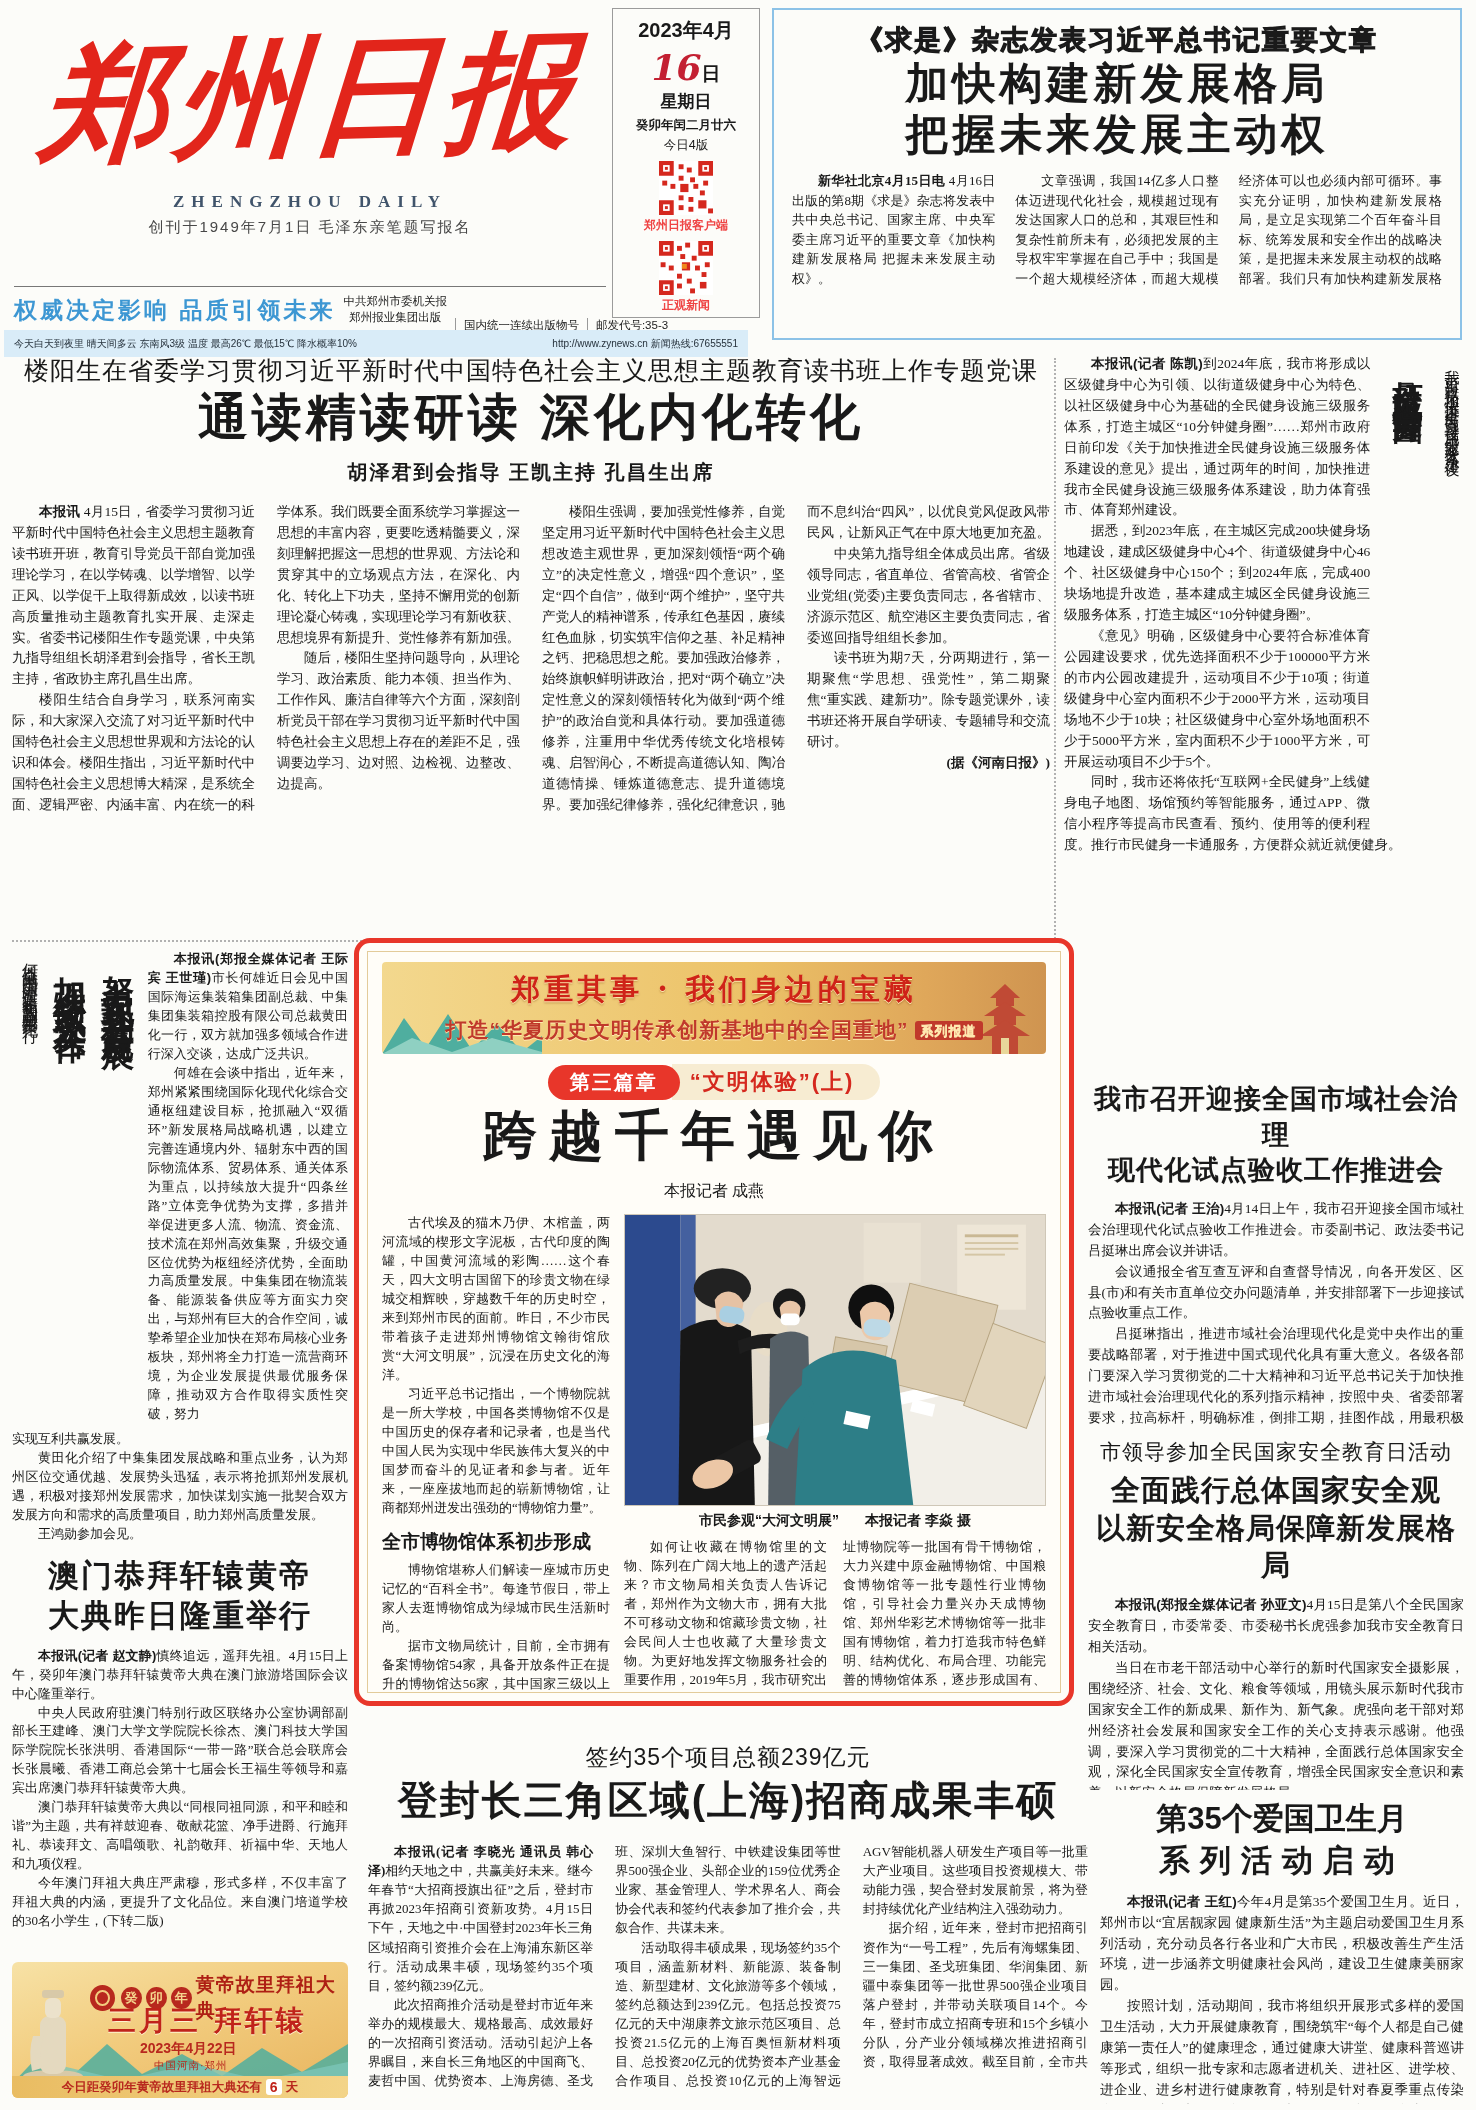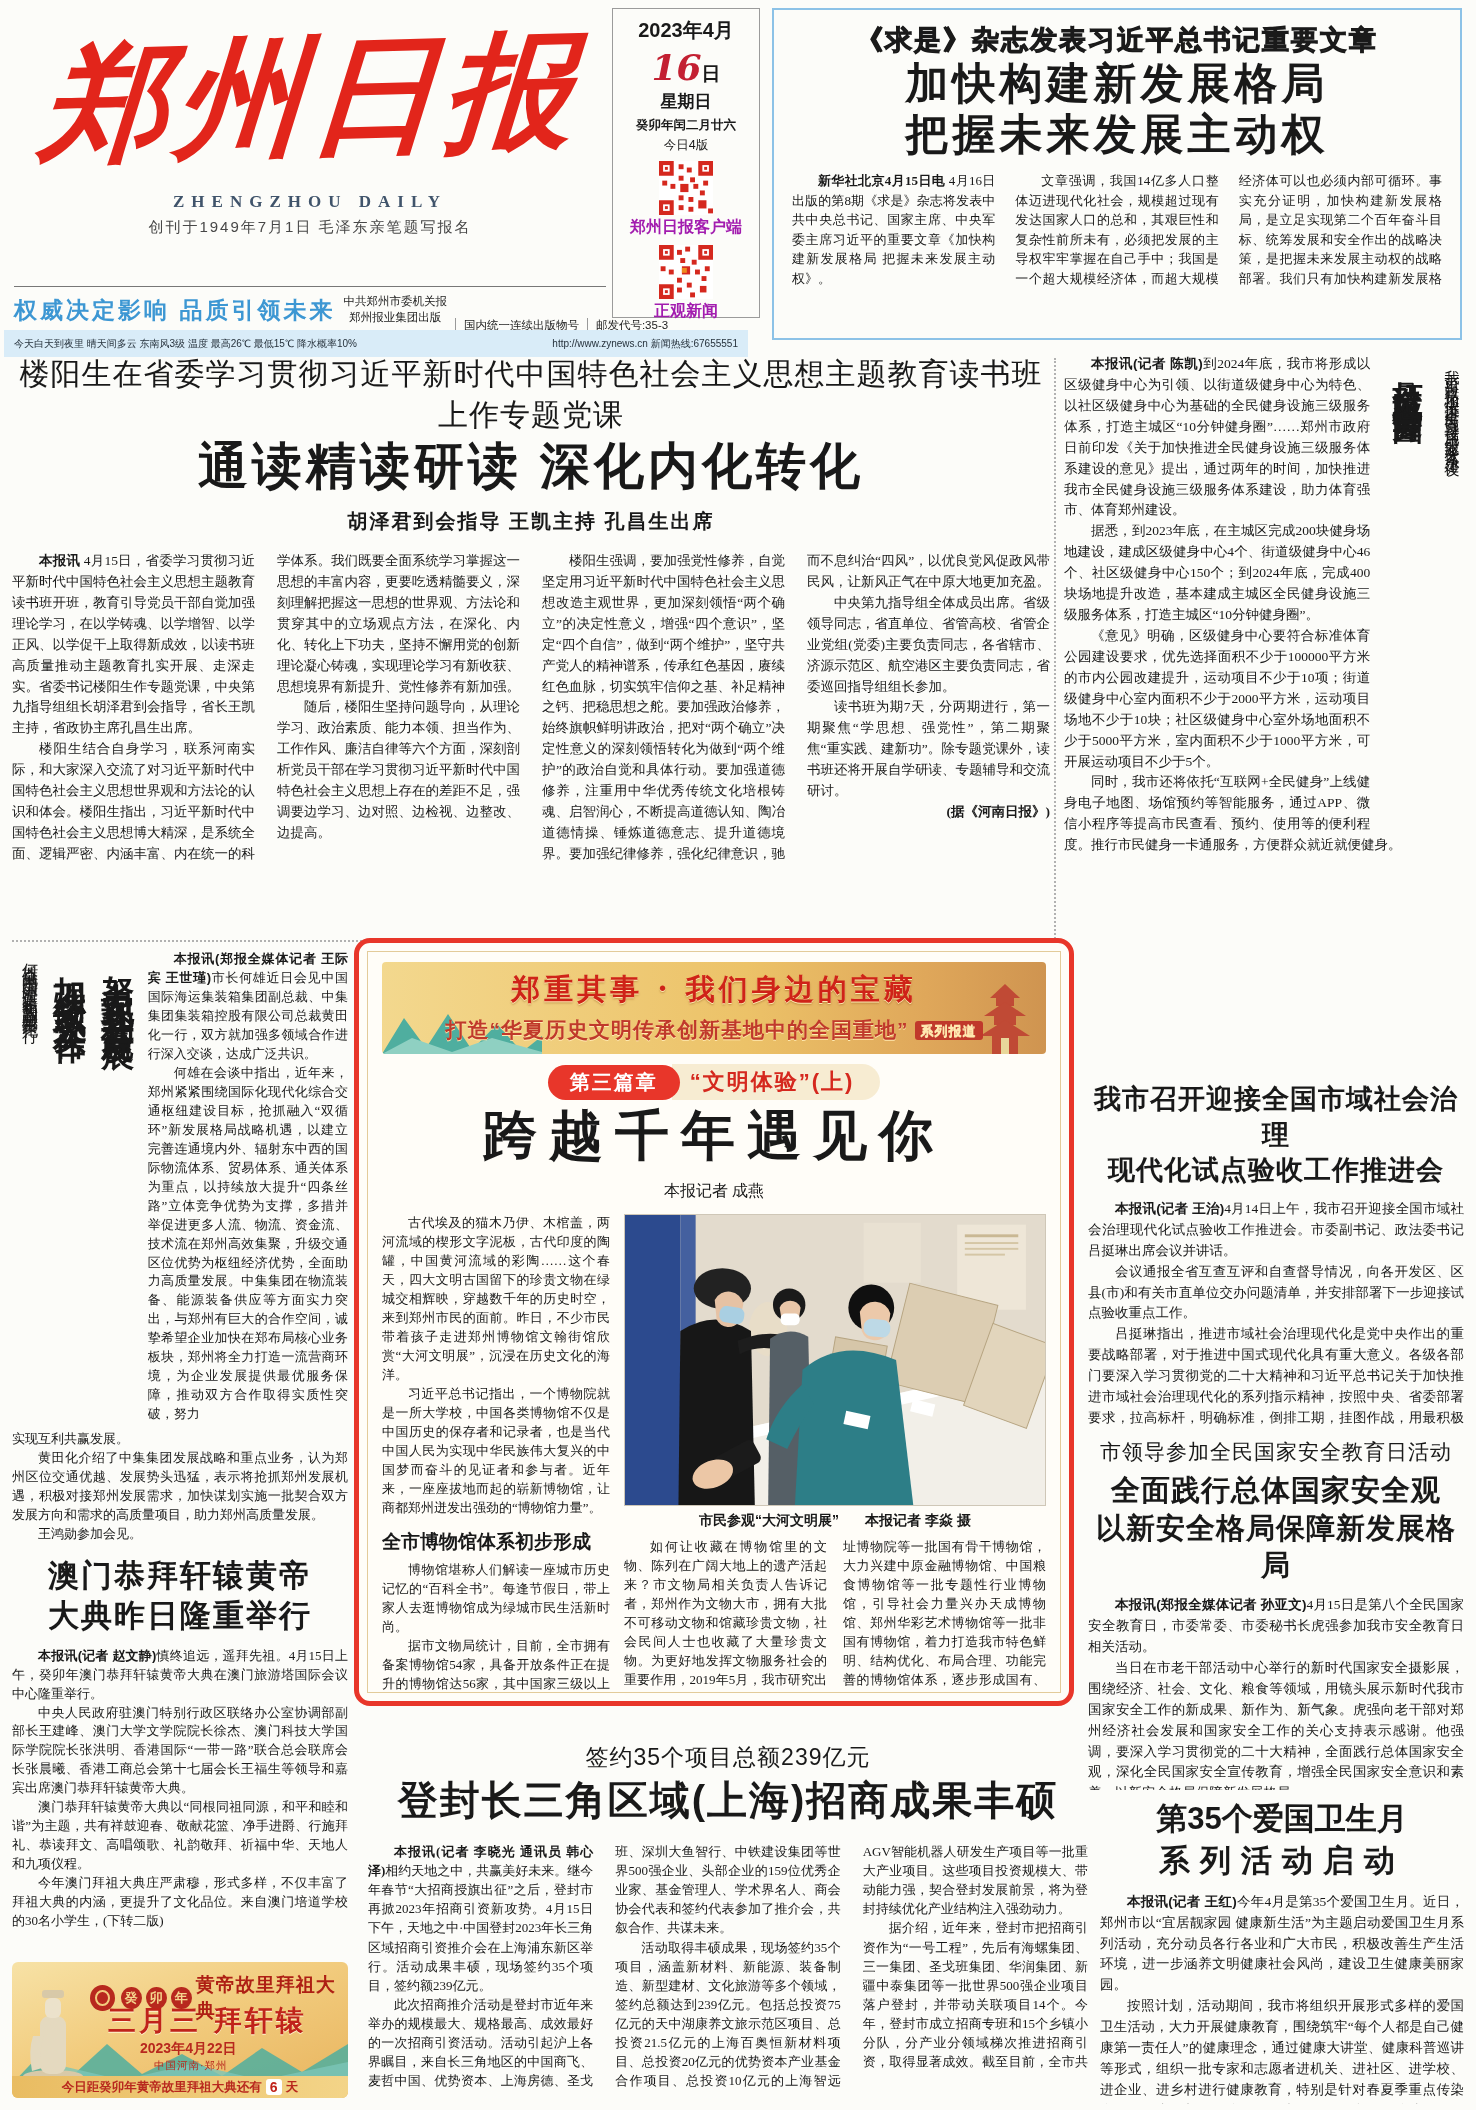--- a/index.html
+++ b/index.html
@@ -34,32 +34,32 @@
   .datebox{left:612px;top:8px;width:148px;height:310px;border:1px solid #9b9b9b;box-sizing:border-box;
            text-align:center;padding-top:8px;font-family:"Liberation Sans",sans-serif;}
   .db-ym{font-weight:900;font-size:20px;}
   .db-day{margin:2px 0;}
   .db-day .num{color:#c32032;font-style:italic;font-weight:900;font-size:36px;font-family:"DejaVu Serif",serif;}
   .db-day .unit{font-size:19px;font-weight:bold;}
   .db-week{font-weight:900;font-size:17px;margin-top:2px;}
   .db-lunar{font-size:12.5px;margin-top:4px;font-weight:bold;}
   .db-ed{font-size:12.5px;margin-top:3px;}
   .qr{display:block;margin:7px auto 0;}
-  .qr-label{color:#a21caf;font-size:16px;font-weight:bold;margin-top:2px;}
+  .qr-label{color:#ef4444;font-size:12px;font-weight:bold;margin-top:2px;}
 
   
   .qiushi{left:772px;top:8px;width:690px;height:332px;border:2px solid #8cc2e7;box-sizing:border-box;padding:12px 18px 8px;}
   .qs-kicker{font-size:27px;font-weight:700;letter-spacing:2px;color:#454545;-webkit-text-stroke:1px #1a1a1a;text-align:center;}
   .qs-head{font-size:43px;font-weight:900;letter-spacing:4px;line-height:1.18;text-align:center;margin-top:6px;}
   .qs-body{margin-top:12px;column-count:3;column-gap:20px;height:132px;overflow:hidden;font-size:13px;line-height:1.5;text-align:justify;}
   .qs-body p{margin:0;text-indent:2em;}
 
   
   .lead-art{left:12px;top:354px;width:1038px;height:582px;}
-  .la-kicker{font-size:30px;letter-spacing:1px;text-align:center;font-weight:500;}
+  .la-kicker{font-size:25px;letter-spacing:1px;text-align:center;font-weight:500;}
   .la-head{font-size:50px;font-weight:900;letter-spacing:4px;line-height:1.2;text-align:center;margin-top:10px;}
   .la-deck{font-size:20px;letter-spacing:2px;text-align:center;margin-top:12px;font-weight:bold;}
   .la-body{margin-top:16px;column-count:4;column-gap:22px;height:322px;overflow:hidden;}
   .la-src{text-align:right;font-weight:bold;}
 
   .dot-v{left:1054px;top:358px;height:696px;border-left:2px dotted #b1b1b1;}
   .dot-h{left:12px;top:940px;width:1038px;border-top:2px dotted #b1b1b1;}
 
   
   .health{left:1064px;top:354px;width:400px;height:700px;overflow:hidden;}

